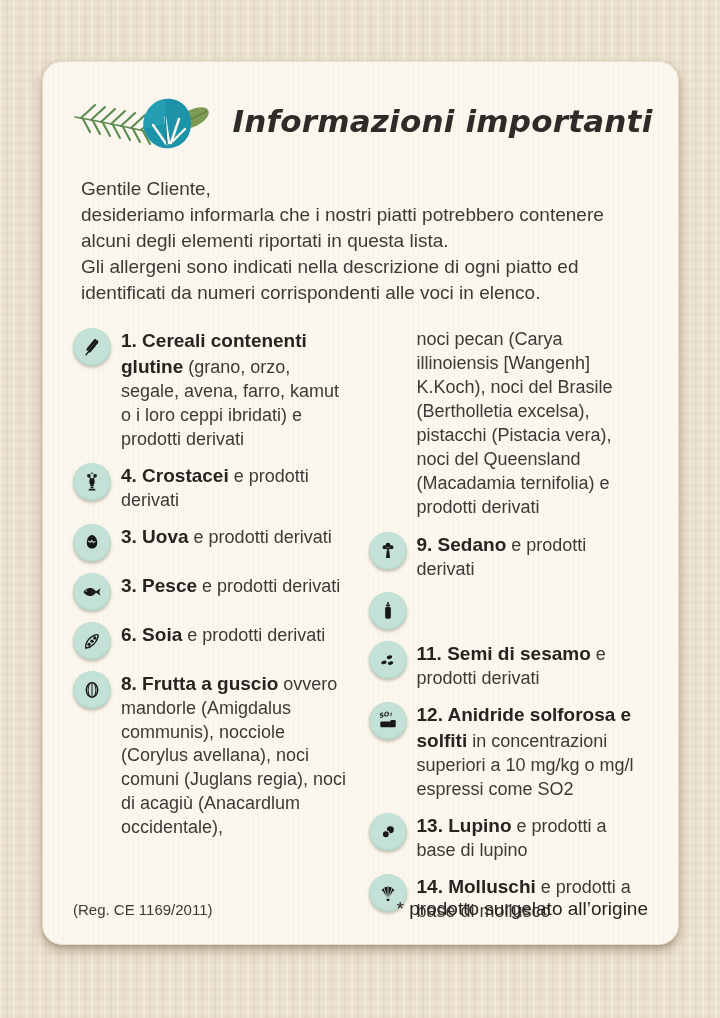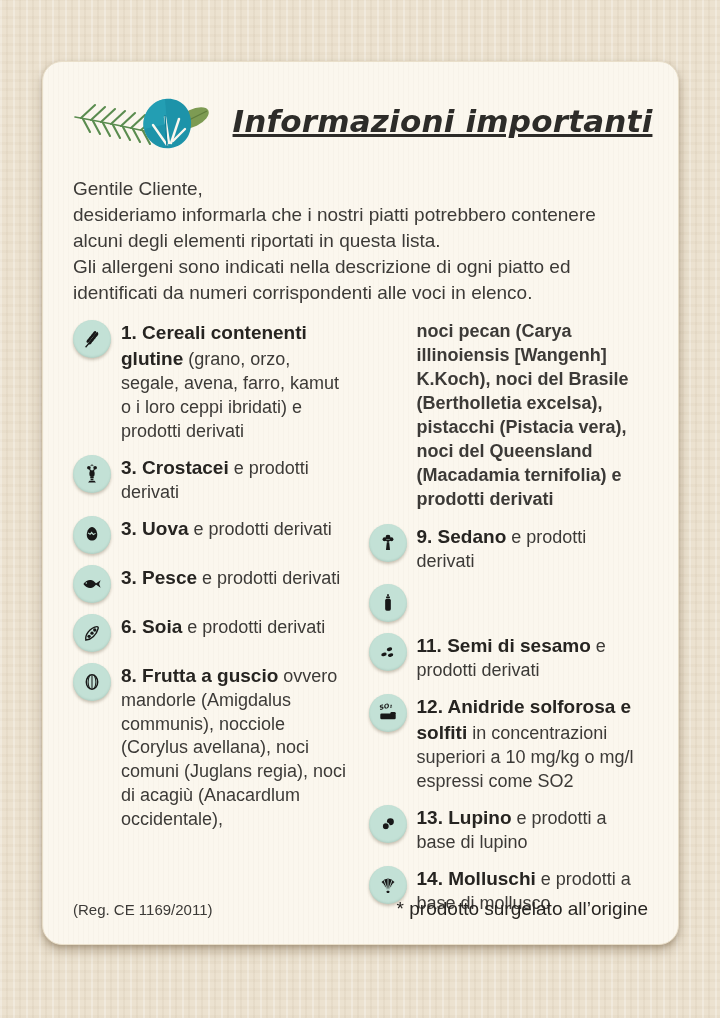--- a/index.html
+++ b/index.html
@@ -19,37 +19,37 @@
     border:1px solid #e9dfca;
     box-shadow:0 6px 12px rgba(110,90,60,.38), 0 2px 4px rgba(110,90,60,.25);
     padding:18px 30px 24px 30px;
     display:flex;flex-direction:column;
     color:#3a3835;
   }
   .header{display:flex;align-items:center;justify-content:center;gap:14px;height:82px;flex:none;}
   .deco{flex:none;width:150px;height:80px;position:relative;top:4px;}
   .title{
     font-family:"DejaVu Sans",sans-serif;font-weight:700;font-style:italic;
-    font-size:31px;color:#2d2c29;letter-spacing:.2px;white-space:nowrap;text-decoration:underline;
-  }
-  .intro{margin-top:14px;flex:none;}
+    font-size:31px;color:#2d2c29;letter-spacing:.2px;white-space:nowrap;
+  }
+  .intro{margin-top:14px;flex:none;margin-left:8px;}
   .intro p{margin:0;font-size:19px;line-height:1.37;color:#3c3a37;}
-  .cols{display:flex;gap:16px;margin-top:14px;flex:1 1 auto;min-height:0;}
+  .cols{display:flex;gap:16px;margin-top:22px;flex:1 1 auto;min-height:0;}
   .col{flex:1 1 0;min-width:0;}
   .item{display:flex;align-items:flex-start;margin-bottom:11px;}
   .badge{
     flex:none;width:38px;height:38px;border-radius:50%;
     background:#c3e1d6;
     box-shadow:0 2px 3px rgba(90,75,50,.3), inset 0 -1px 2px rgba(70,110,95,.15);
     display:flex;align-items:center;justify-content:center;margin-right:10px;
   }
   .badge svg{display:block;}
   .itext{margin:0;font-size:18px;line-height:1.33;color:#3c3a37;min-width:0;}
   .itext b{font-size:19px;color:#262421;}
-  .cont{margin:0 0 12px 48px;font-size:18px;line-height:1.33;color:#3c3a37;font-weight:bold;}
+  .cont{margin:0 0 12px 48px;font-size:18px;line-height:1.33;color:#3c3a37;}
   .footer{margin-top:auto;display:flex;justify-content:space-between;align-items:baseline;flex:none;padding-top:6px;}
   .reg{font-size:15px;color:#3c3a37;}
   .note{font-size:19px;font-weight:400;color:#262421;}
 </style>
 </head>
 <body>
 
 <div class="card">
 
   <div class="header">
@@ -129,21 +129,21 @@
     <circle cx="8.6" cy="5.2" r="2"></circle>
                   <circle cx="15.4" cy="5.2" r="2"></circle>
     <path d="M9.2 6.8 L11.2 9.4 M14.8 6.8 L12.8 9.4" stroke="#181818" stroke-width="1.3"></path>
     <ellipse cx="12" cy="11.6" rx="2.9" ry="3.6"></ellipse>
     <path d="M9.9 14.9 h4.2 l-.5 2 h-3.2z"></path>
                   <path d="M10.3 17.4 h3.4 l-.4 1.5 h-2.6z"></path>
     <path d="M9.2 19.3 h5.6 l1.4 2 H7.8z"></path>
                 </g>
               </svg>
             </span>
-            <p class="itext"><b>3. Crostacei</b> e prodotti derivati</p>
+            <p class="itext"><b>4. Crostacei</b> e prodotti derivati</p>
           </div>
           <div class="item">
             <span class="badge">
               <svg viewBox="0 0 24 24" width="22" height="22" aria-hidden="true">
                 <path d="M12 3.2c-3.2 0-5.7 4.3-5.7 8.4 0 4 2.6 6.4 5.7 6.4s5.7-2.4 5.7-6.4C17.7 7.5 15.2 3.2 12 3.2z" fill="#181818"></path>
     <path d="M7.6 9.6l2.3 1.6 1.7-2.1 1.8 2.4 2.5-1.3" stroke="#c3e1d6" stroke-width="1.1" fill="none"></path>
               </svg>
             </span>
             <p class="itext"><b>3. Uova</b> e prodotti derivati</p>
           </div>

